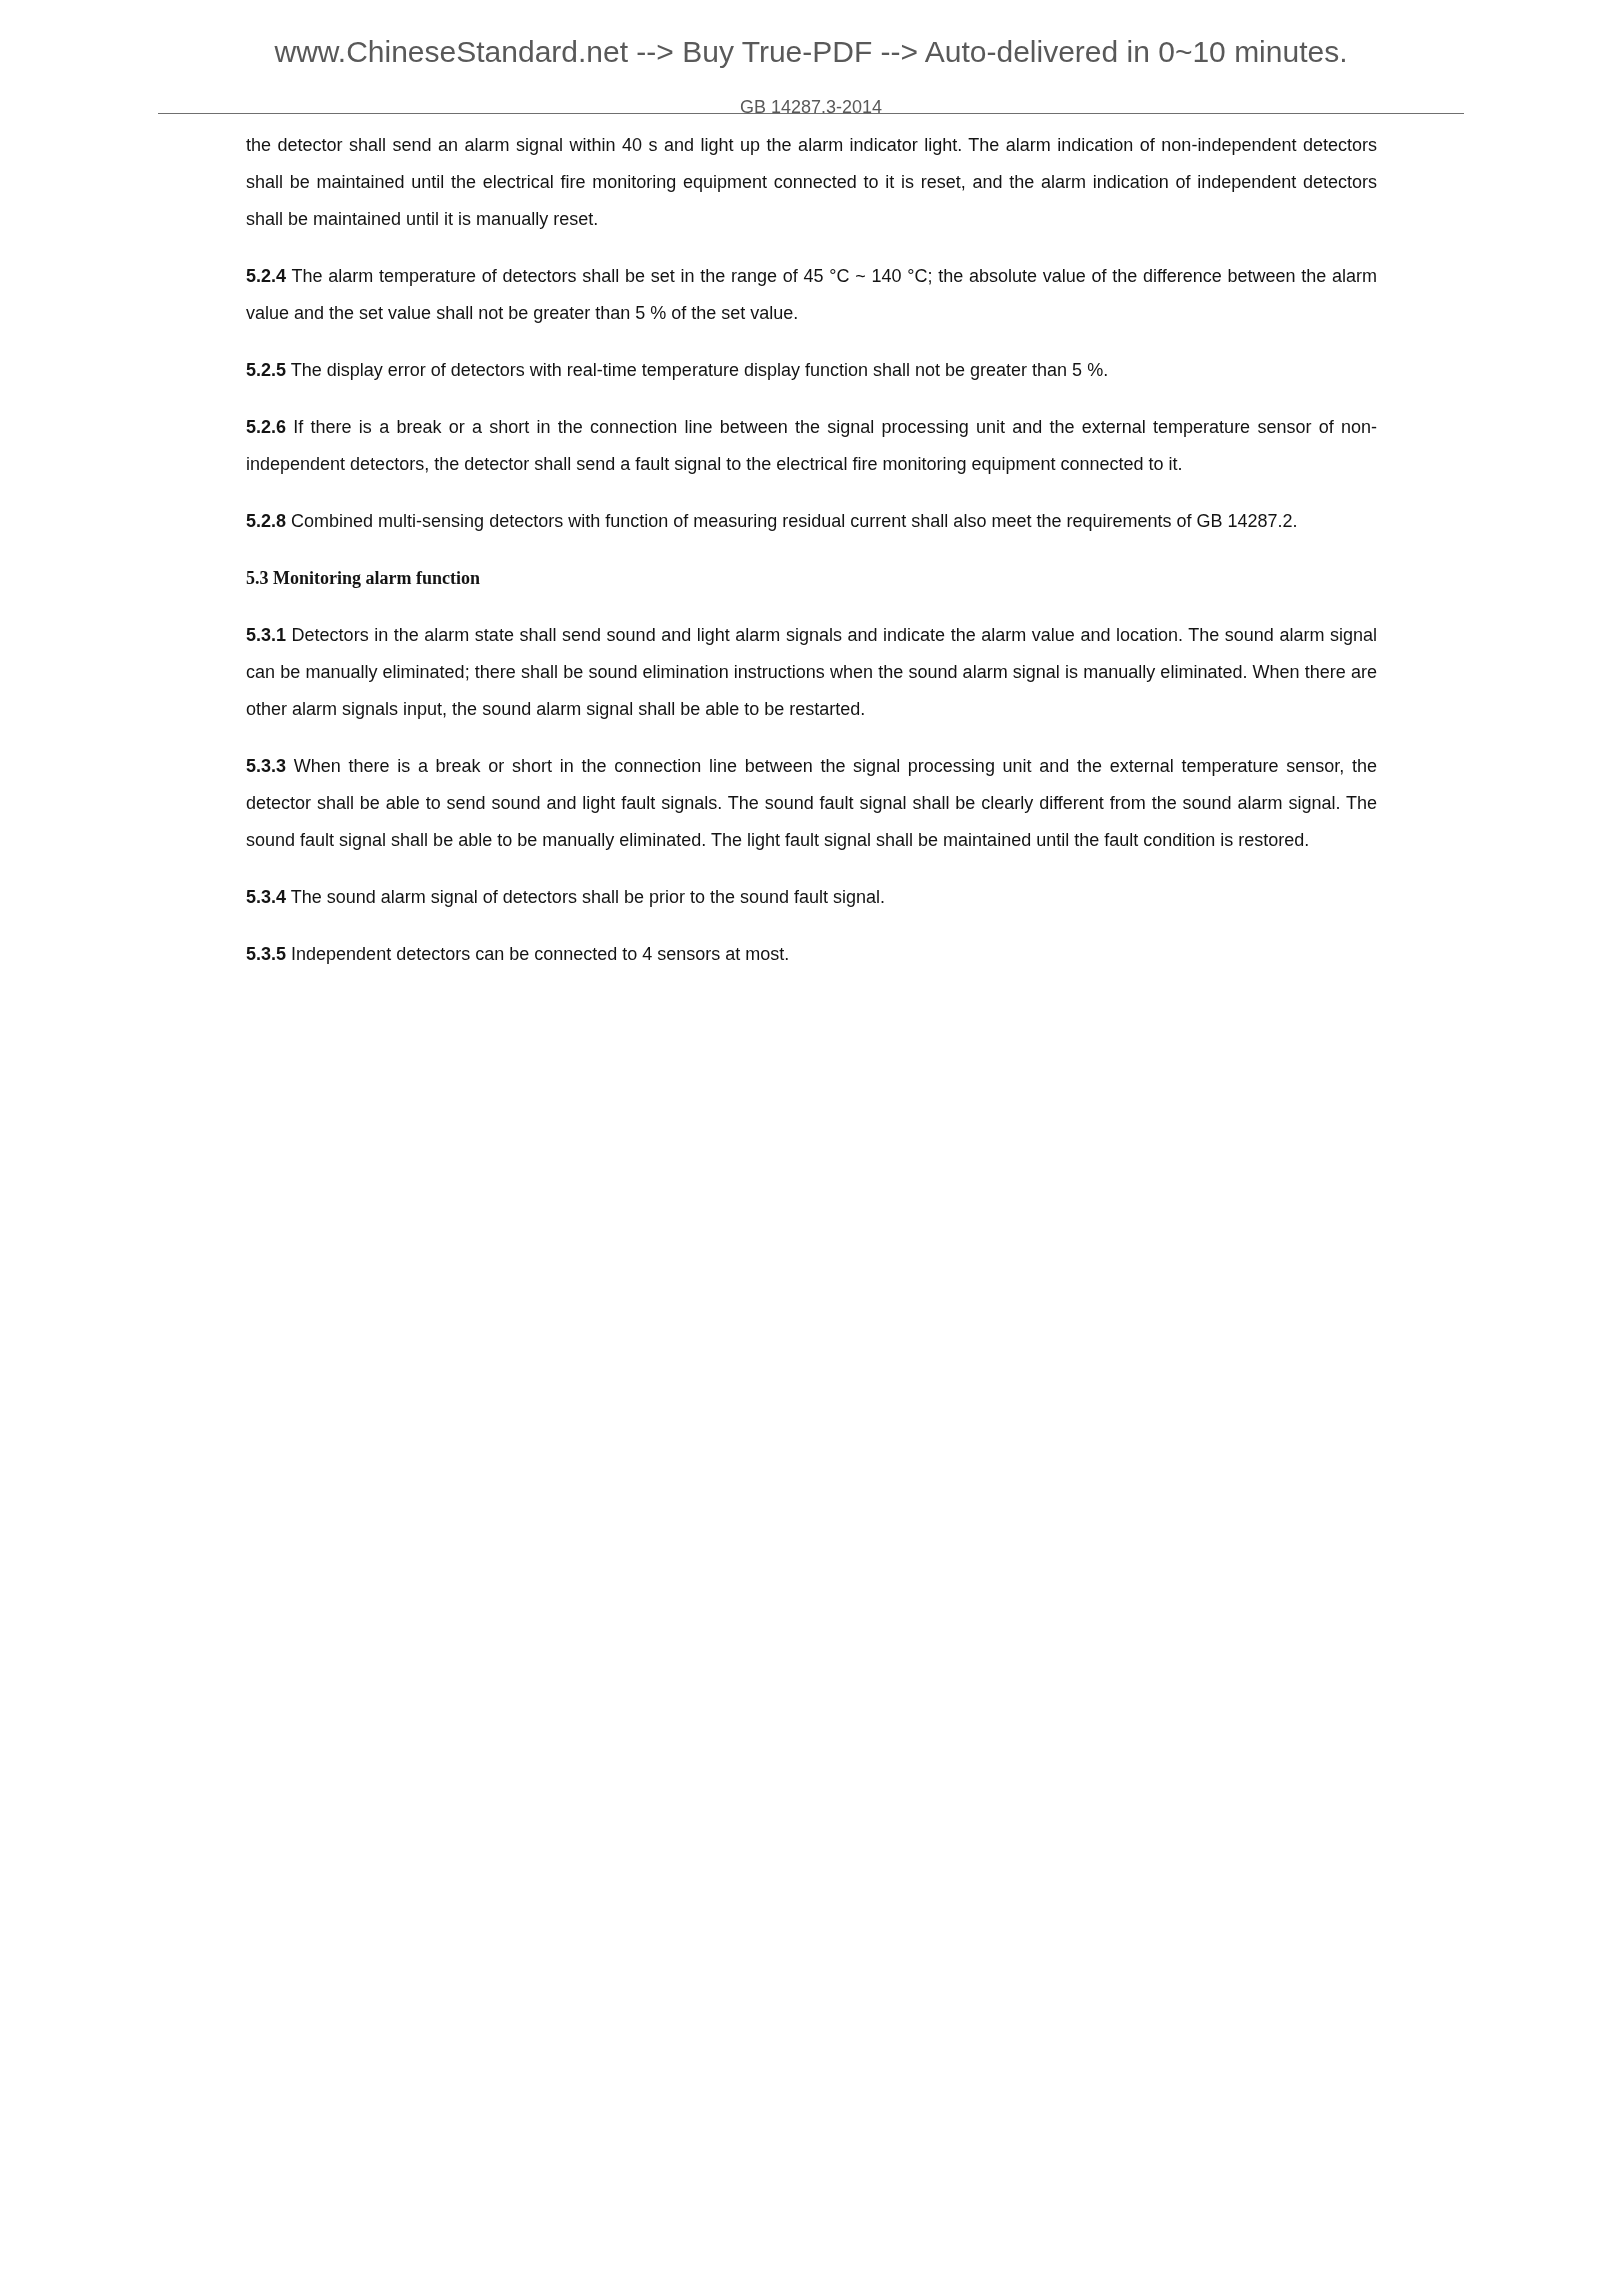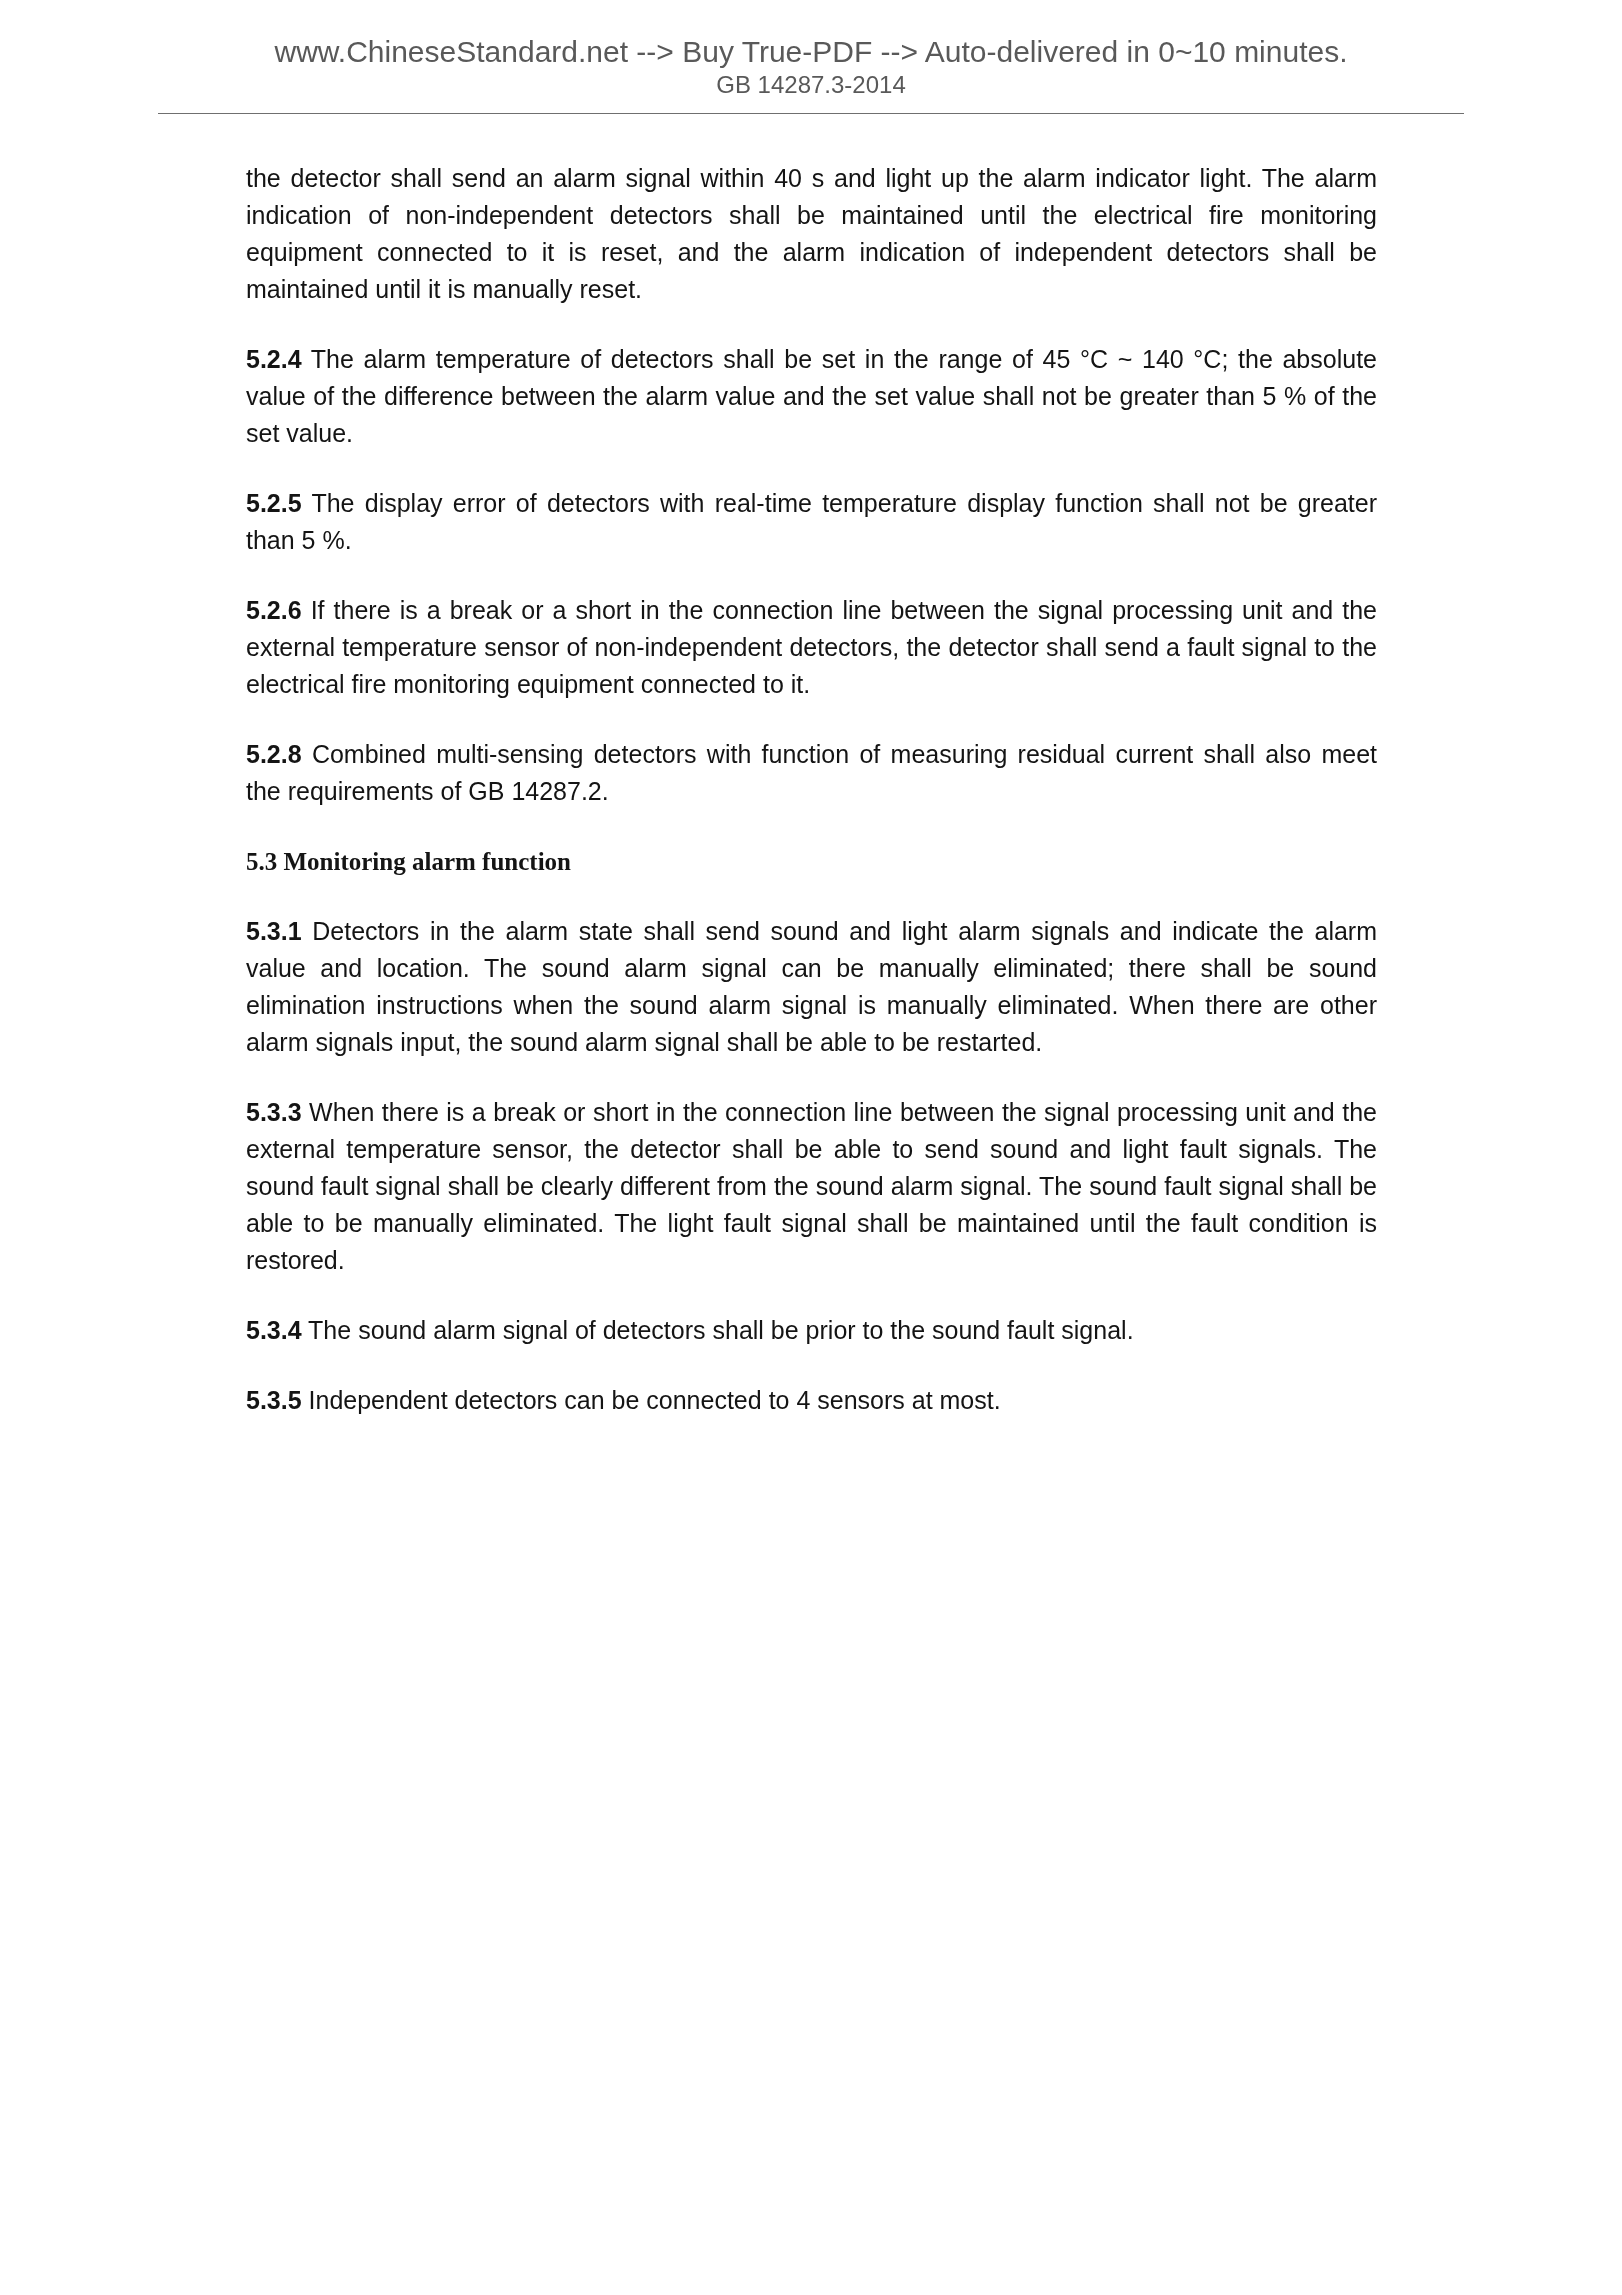--- a/index.html
+++ b/index.html
@@ -14,41 +14,40 @@
   }
   .header {
     position: absolute;
     top: 35px;
     left: 158px;
     width: 1306px;
     text-align: center;
     color: #595959;
   }
   .header .tagline { font-size: 30px; }
-  .header .docnum  { font-size: 24px; margin-top: 2px; }
+  .header .docnum  { font-size: 18px; margin-top: 28px; }
   .header-rule {
     position: absolute;
     top: 113px;
     left: 158px;
     width: 1306px;
     border-top: 1.7px solid #6f6f6f;
   }
   .content {
     position: absolute;
     top: 127px;
     left: 246px;
     width: 1131px;
   }
   .para {
-    font-size: 25px;
+    font-size: 18px;
     line-height: 37px;
     color: #141414;
     text-align: justify;
     margin-bottom: 20px;
-    margin-top: 33px;
   }
   .para b { font-weight: bold; }
   .para.heading {
     font-weight: bold;
     text-align: left;
     font-family: Liberation Serif, serif;
   }
   .footer-rule {
     position: absolute;
     top: 2137px;

